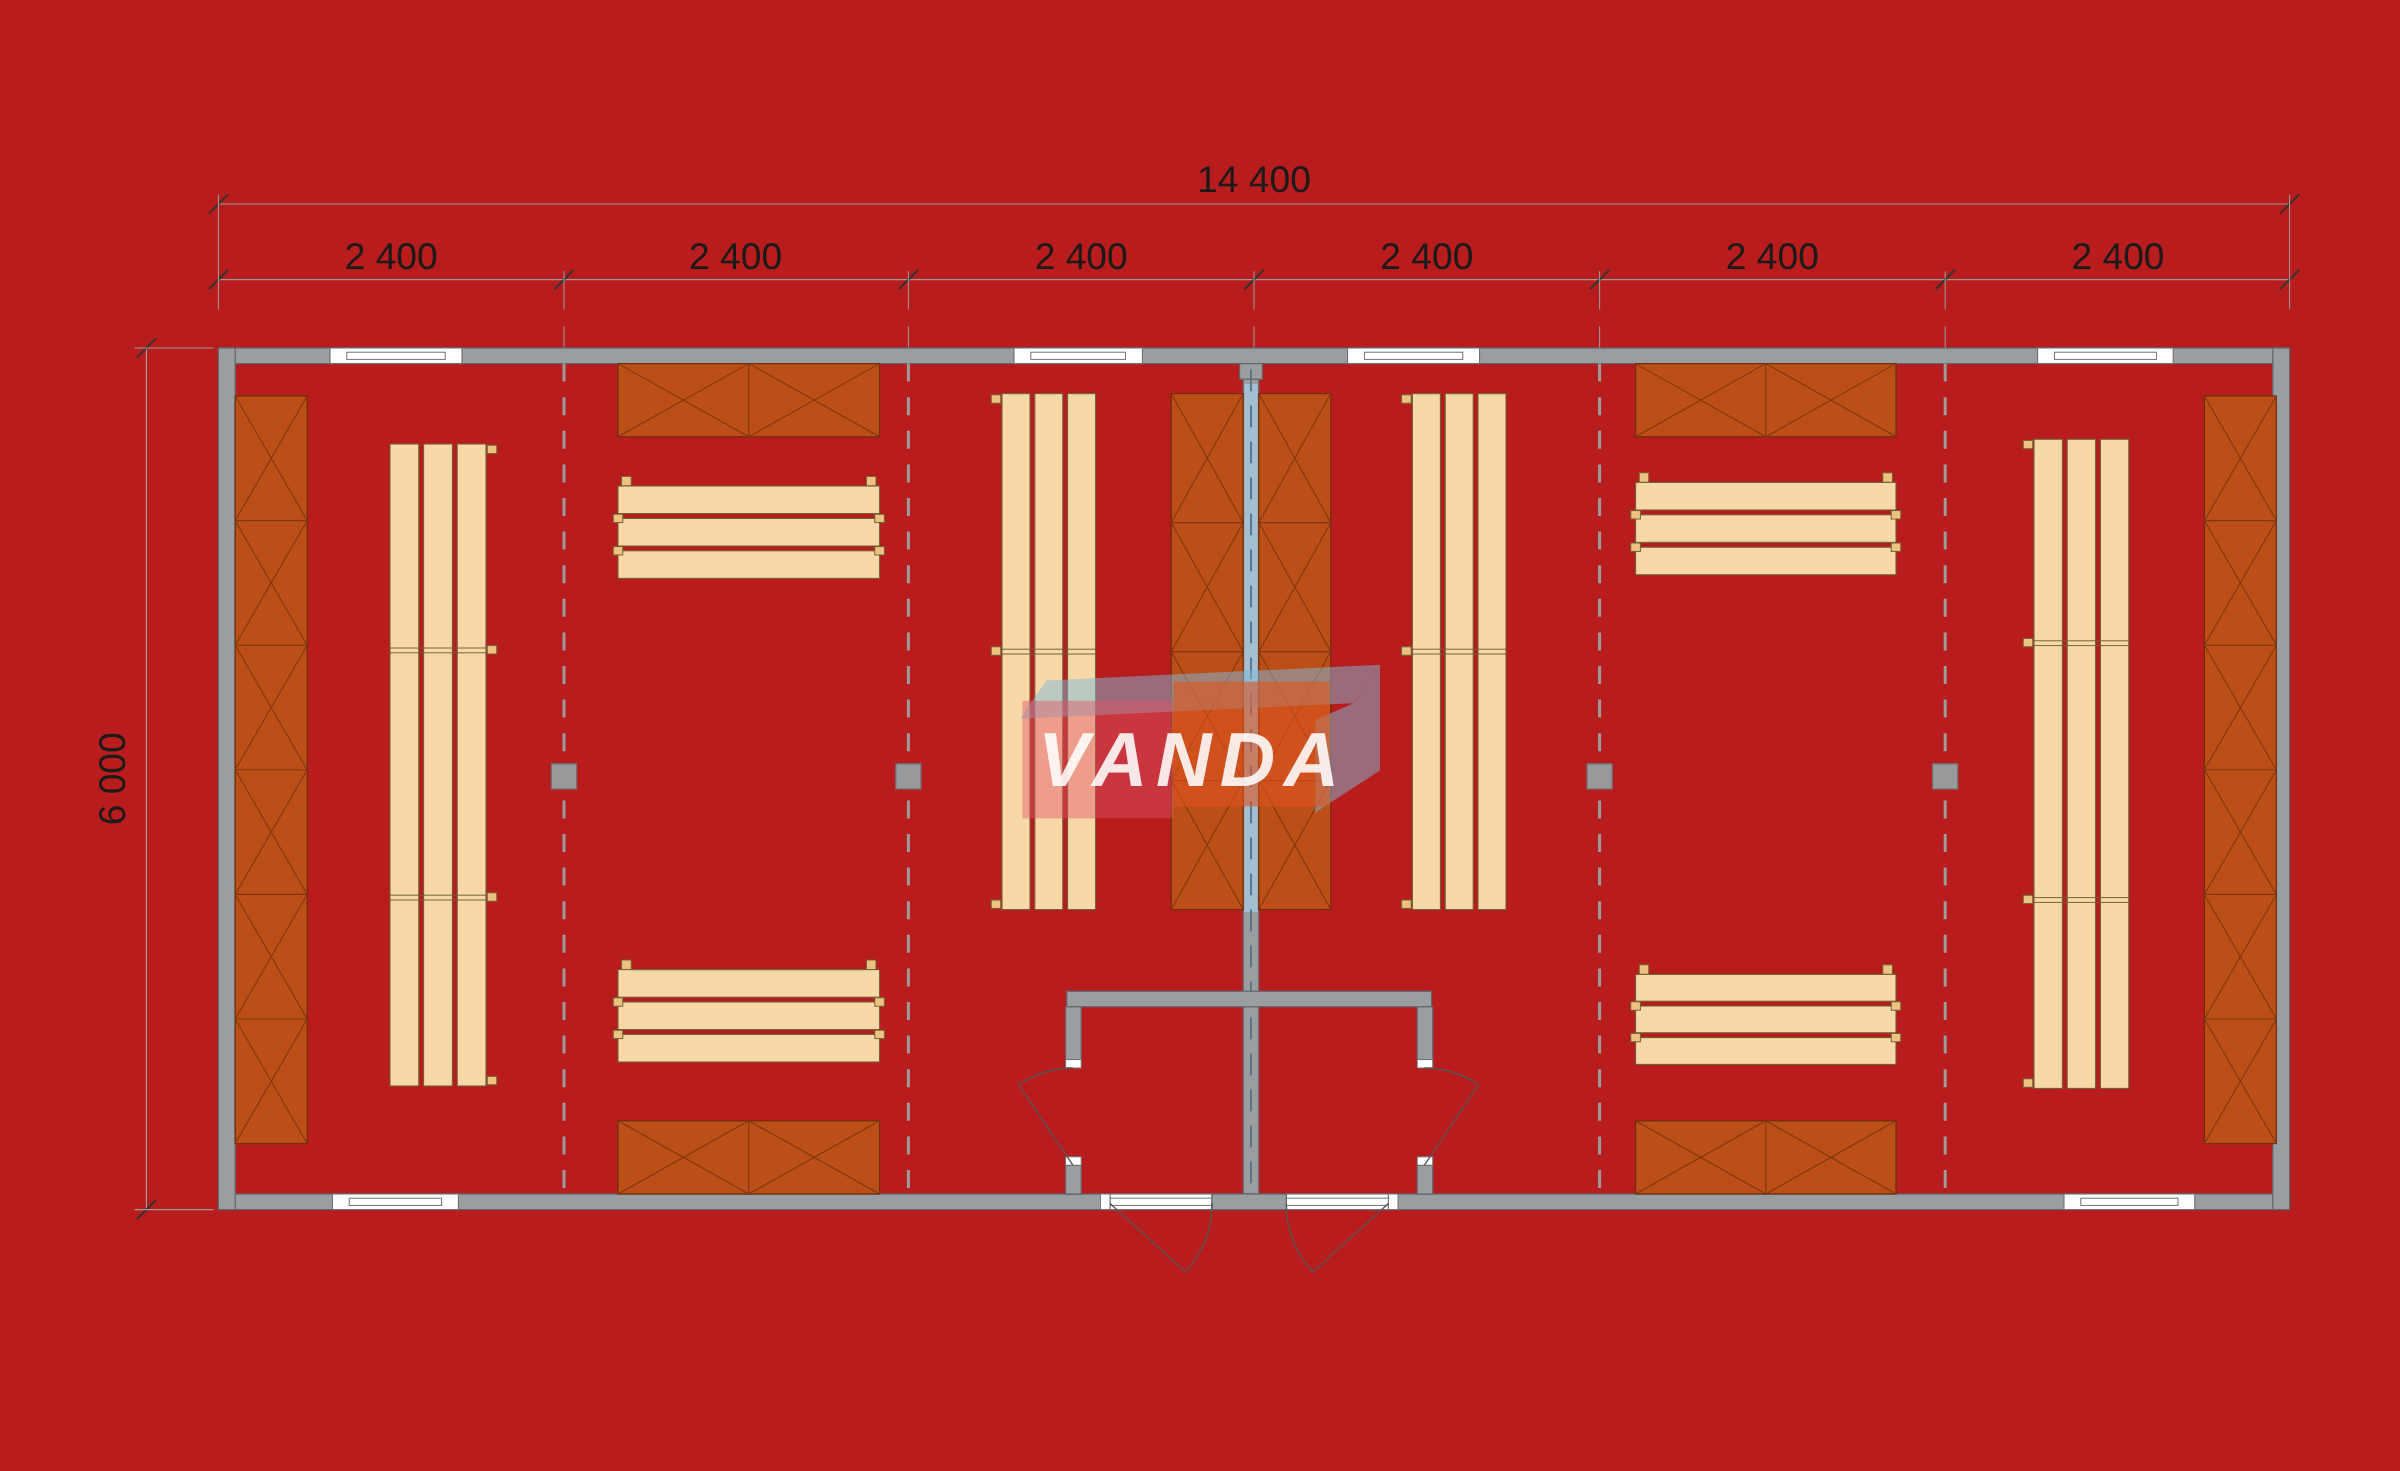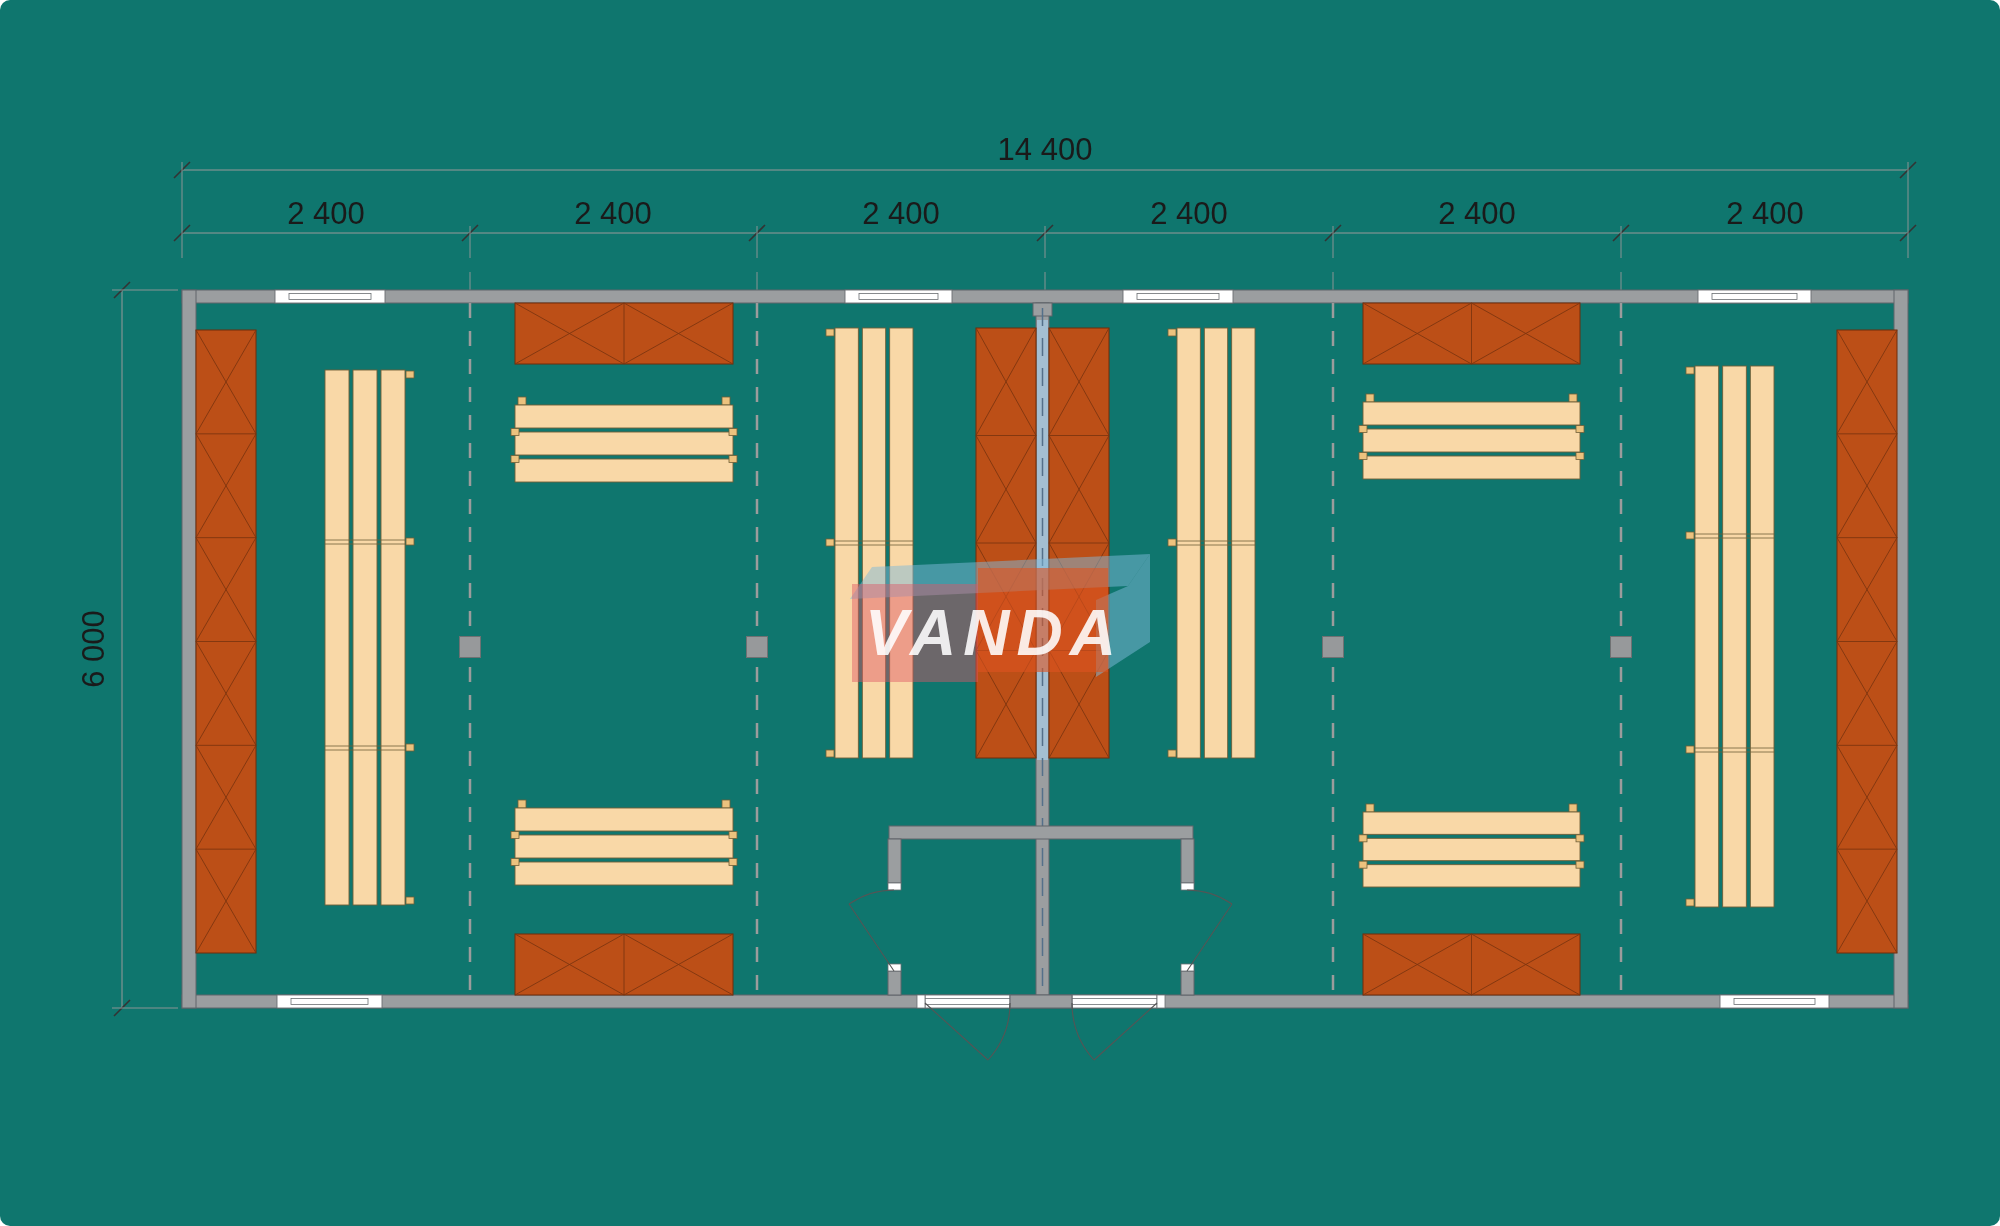--- a/index.html
+++ b/index.html
@@ -1,16 +1,16 @@
 <!DOCTYPE html>
 <html style="--wall-fill: #9B9EA0; --wall-stroke: #60646A; --glass: #A4BFD2; --pdash: #54708A; --rack-fill: #BC4F17; --rack-stroke: #6E2D0B; --rack-line: #7E3610; --bench-fill: #F9D8A7; --bench-stroke: #6F5F38; --sill: #B7D3E3; --dash: #9C9C9C; --post-fill: #97999B; --dim-line: #999999; --dim-tick: #333333; --dim-text: #1A1A1A; --door: #555555; --wm-pink: #DE5765; --wm-orange: #DE5420; --wm-blue: #7FB9DA; --wm-text: #FFFFFF;"><head>
 <meta charset="utf-8">
 <style>
   html,body{margin:0;padding:0;background:#fff;}
-  .stage{width:2000px;height:1226px;position:relative;background:#0f766e;font-family:"Liberation Sans",sans-serif;border-radius:10px;}
+  .stage{width:2000px;height:1226px;position:relative;background:#b91c1c;font-family:"Liberation Sans",sans-serif;}
   svg{display:block}
   .wall{fill:var(--wall-fill);stroke:var(--wall-stroke);stroke-width:1}
   .glass{fill:var(--glass);stroke:none}
   .pdash{stroke:var(--pdash);stroke-width:1.5;stroke-dasharray:18 12;fill:none}
   .window{fill:#fff;stroke:#6A6E72;stroke-width:0.9}
   .winline{stroke:#6A6E72;stroke-width:0.8;fill:none}
   .sill{fill:var(--sill)}
   .dashline{stroke:var(--dash);stroke-width:2.5;stroke-dasharray:15 13;fill:none}
   .post{fill:var(--post-fill);stroke:#6F7173;stroke-width:1}
   .rack{fill:var(--rack-fill);stroke:var(--rack-stroke);stroke-width:1}

